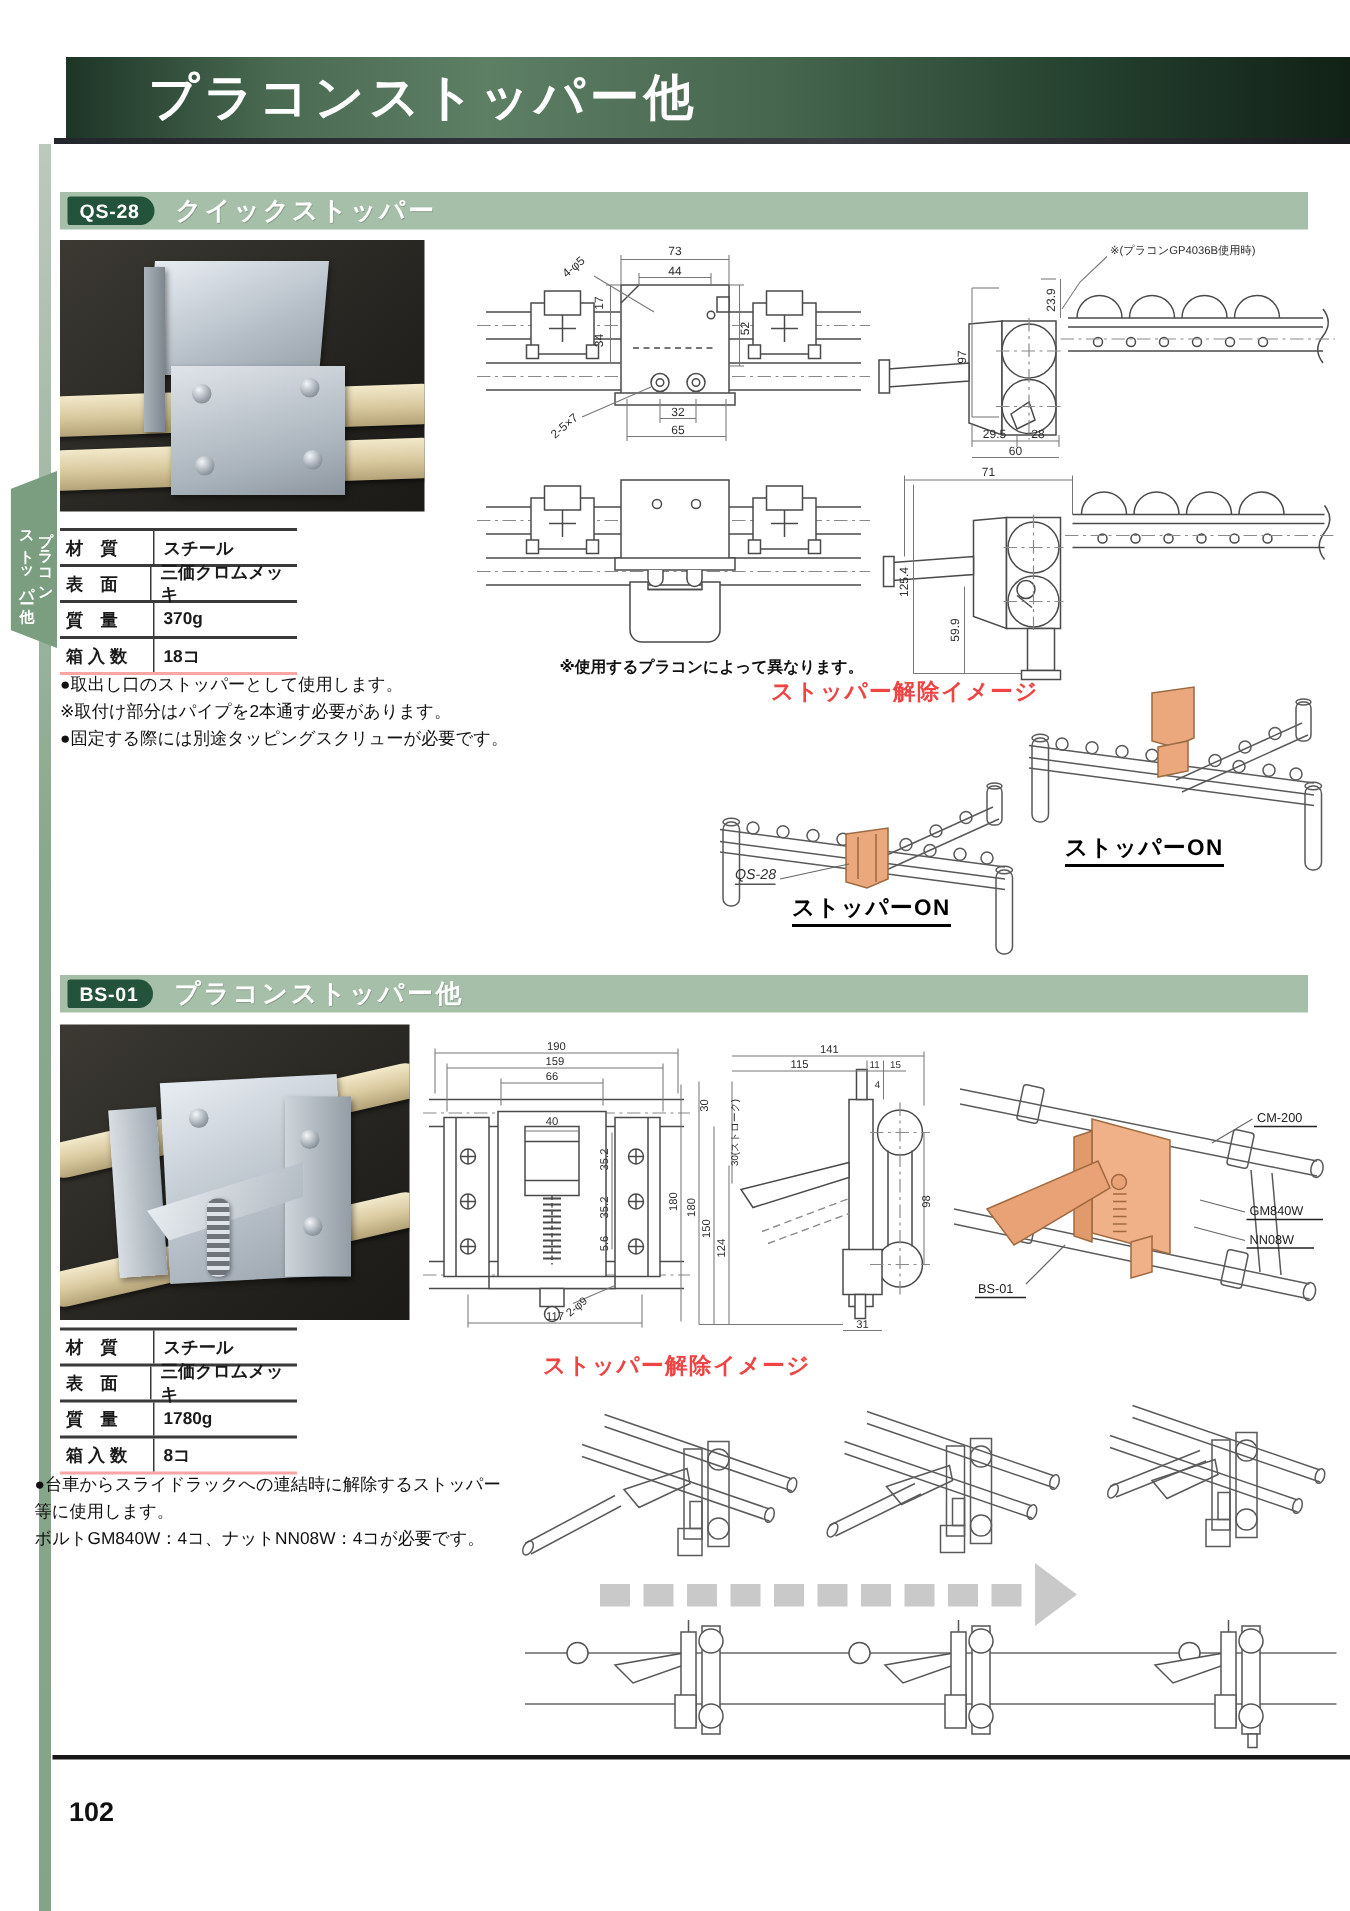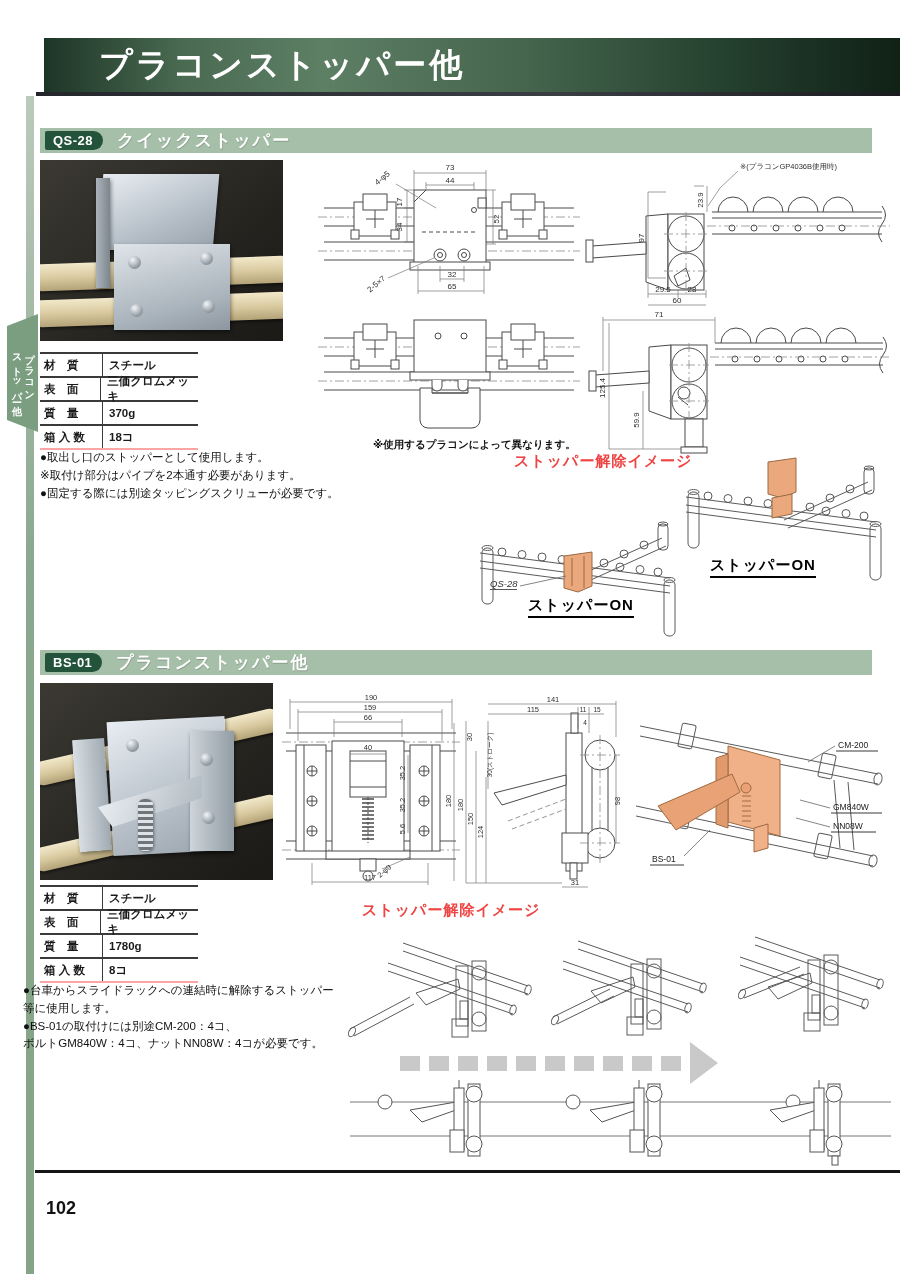--- a/index.html
+++ b/index.html
@@ -577,21 +577,20 @@
         <span class="val">1780g</span>
       </div>
     <div class="row">
         <span class="lbl">箱 入 数</span>
         <span class="val">8コ</span>
       </div>
   </div>
 
   <div class="notes" style="left:23px;top:982px;width:312px;">
     <div>●台車からスライドラックへの連結時に解除するストッパー等に使用します。</div>
-    <div>●BS-01の取付けには別途CM-200：4コ、</div>
     <div>ボルトGM840W：4コ、ナットNN08W：4コが必要です。</div>
   </div>
 
   <div class="relhead" style="left:362px;top:901px;">ストッパー解除イメージ</div>
 
   <svg class="draw" style="left:348px;top:925px;" width="548" height="130" viewBox="0 0 548 130">
     <defs>
       <g id="dock" stroke="#5a5a5a" stroke-width="1" fill="none">
         <line x1="35" y1="12" x2="160" y2="55"></line>
           <line x1="35" y1="20" x2="160" y2="63"></line>

